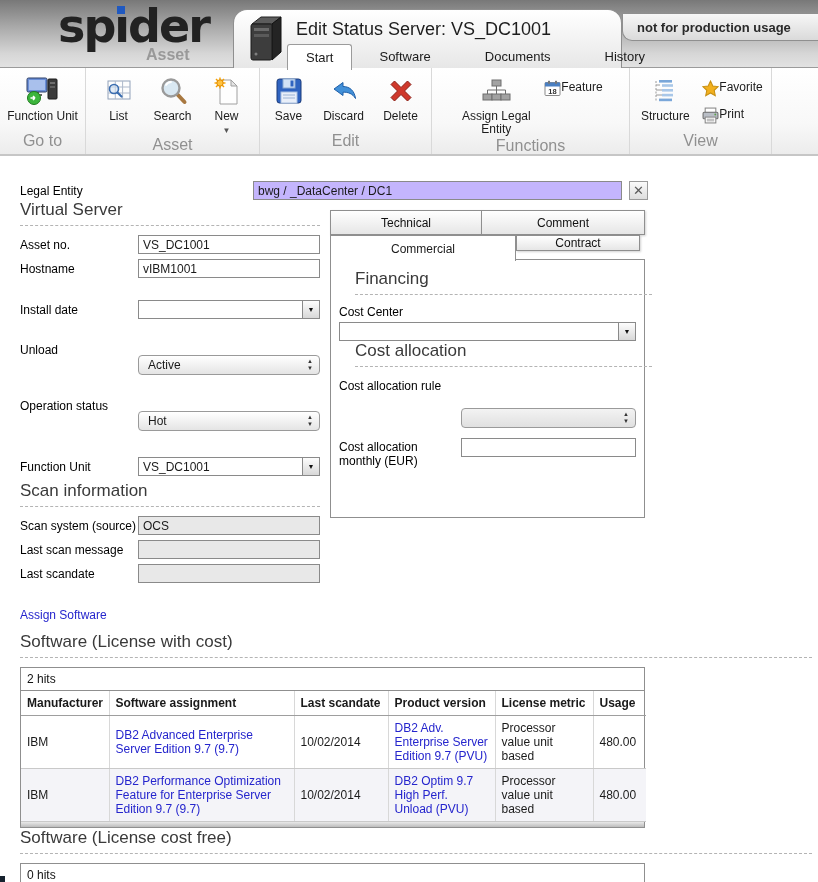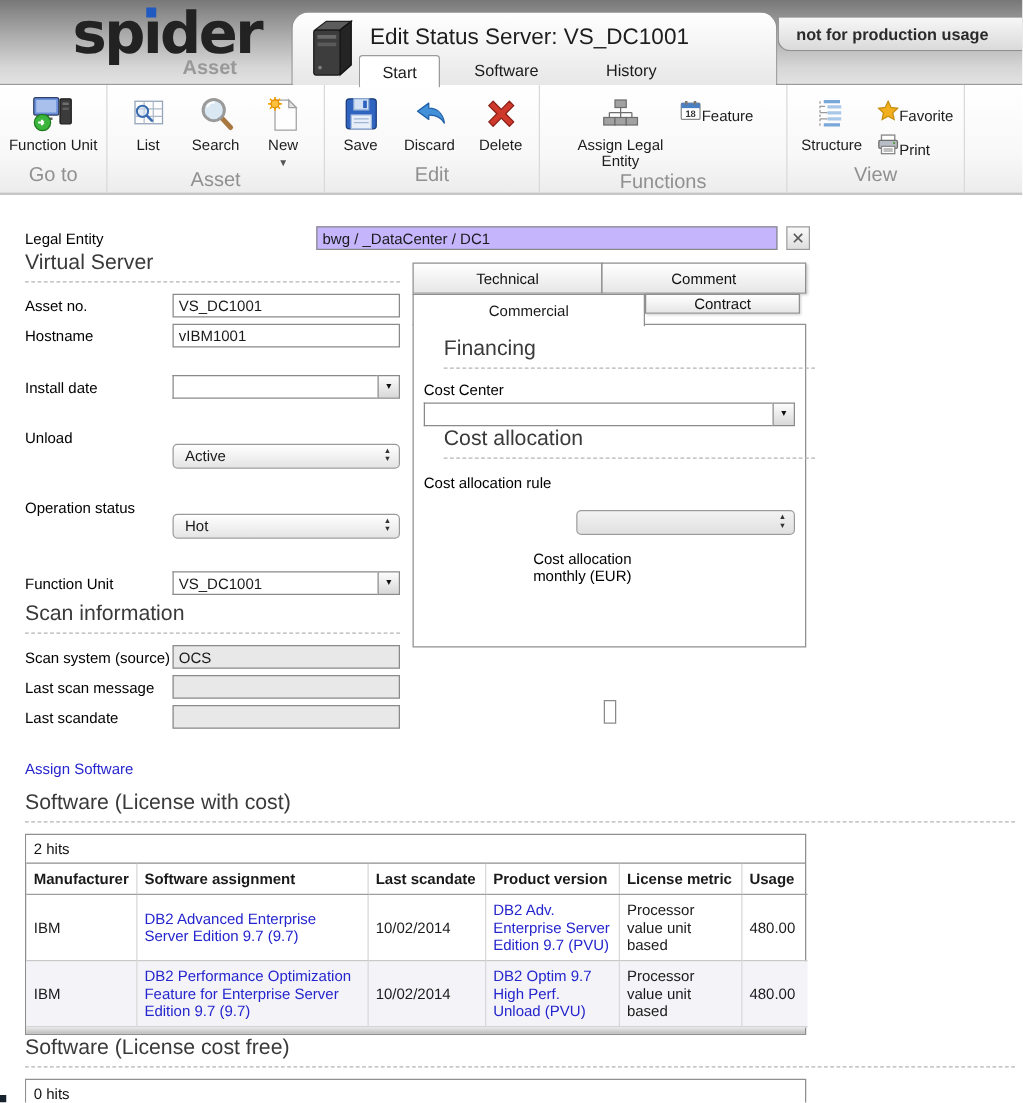--- a/index.html
+++ b/index.html
@@ -55,21 +55,21 @@
     border-bottom: 2px solid #c6c6c6;
   }
   .tb-group { display: flex; flex-direction: column; border-right: 1px solid #d9d9d9; flex: 0 0 auto; }
   .tb-items { flex: 1; display: flex; align-items: flex-start; padding: 3px 2px 0; justify-content: center; }
   .tb-group-label { text-align: center; color: #909090; font-size: 16px; padding: 1px 0 4px; }
   .tb-btn { display: flex; flex-direction: column; align-items: center; padding-top: 3px; cursor: default; color: #1c1c1c; }
   .tb-btn .tb-ic { height: 34px; display: flex; align-items: center; justify-content: center; }
   .tb-btn .tb-lb { font-size: 12px; text-align: center; line-height: 13px; margin-top: 2px; }
   .tb-caret { font-size: 8px; color: #555; line-height: 8px; margin-top: 4px; }
   .tb-small-col { display: flex; flex-direction: column; gap: 7px; padding: 9px 4px 0 6px; }
-  .tb-small { display: flex; align-items: flex-end; gap: 0; font-size: 12px; color: #1c1c1c; }
+  .tb-small { display: flex; align-items: flex-start; gap: 0; font-size: 12px; color: #1c1c1c; }
 
   .g-goto { width: 86px; } .g-asset { width: 174px; } .g-edit { width: 172px; }
   .g-functions { width: 198px; } .g-view { width: 142px; }
   .tb-filler { flex: 1; }
   .w84 { width: 84px; } .w56 { width: 56px; } .w52 { width: 52px; } .w58 { width: 58px; } .w62 { width: 62px; }
 
   
   .content { position: relative; padding-top: 1px; }
   .frow { display: flex; align-items: center; margin: 0 0 5px 20px; }
   .flabel { width: 118px; flex: 0 0 118px; color: #000; }
@@ -182,20 +182,21 @@
         <rect x="10" y="18" width="15" height="3" fill="#5a5a5a"></rect>
         <circle cx="12" cy="38" r="1.5" fill="#7f7f7f"></circle>
       </svg>
     </span>
     <div class="page-title">Edit Status Server: VS_DC1001</div>
   </div>
 
   <div class="nav-tabs">
     <div class="nav-tab active">Start</div>
     <div class="nav-tab">Software</div>
+    <div class="nav-tab">Documents</div>
     <div class="nav-tab">History</div>
   </div>
 
   <div class="badge">not for production usage</div>
 </div>
 
 <div class="toolbar">
 
   <div class="tb-group g-goto">
     <div class="tb-items">
@@ -480,21 +481,21 @@
         <div class="pctrl">
           <div class="mselect empty">
             <span></span>
             <span class="stepper">
                 <span>▲</span>
                 <span>▼</span>
               </span>
           </div>
         </div>
       </div>
-      <div class="prow" style="align-items:center;flex-direction:column;">
+      <div class="prow" style="align-items:flex-start;">
         <span class="plabel">Cost allocation monthly (EUR)</span>
         <div class="pctrl">
           <div class="tinput"></div>
         </div>
       </div>
     </div>
   </div>
 
   
   <a class="plain assign-link">Assign Software</a>

